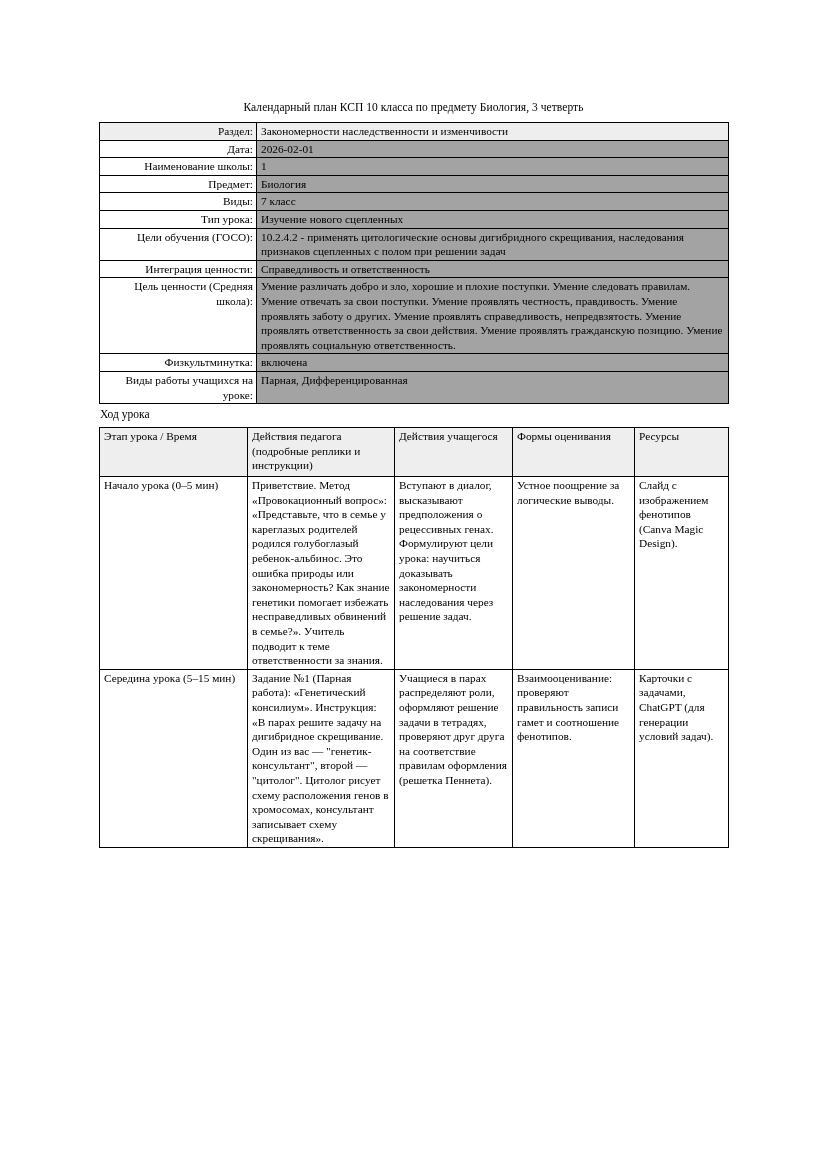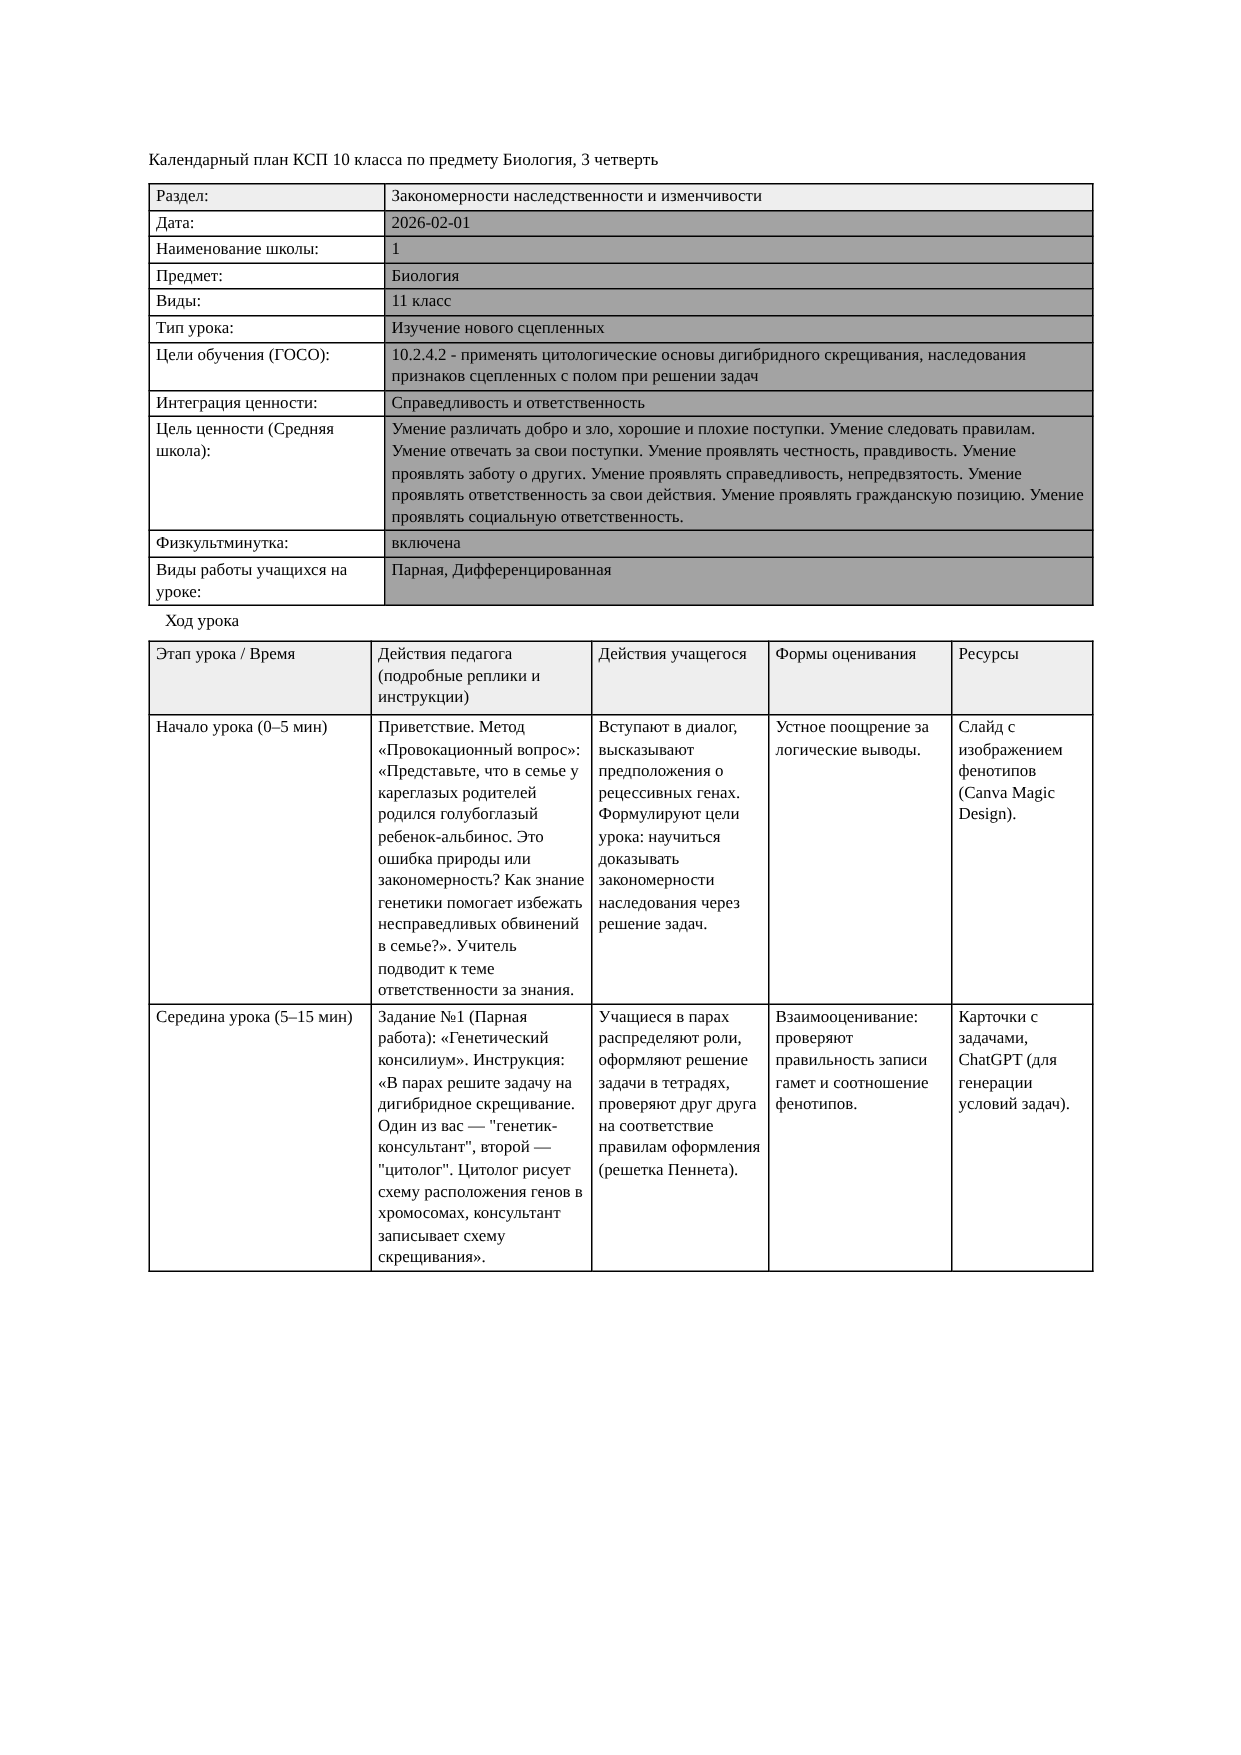--- a/index.html
+++ b/index.html
@@ -21,25 +21,26 @@
     width: 827px;
     height: 1170px;
     box-sizing: border-box;
     padding: 100px 99px 0 99px;
   }
   .doc-title {
     font-size: 11.5px;
     line-height: 15px;
     margin: 0 0 7px 0;
     letter-spacing: 0.05px;
+    text-align: center;
   }
   .section-label {
     font-size: 11.5px;
     line-height: 15px;
-    margin: 3px 0 5px 11px;
+    margin: 3px 0 5px 1px;
   }
   table {
     border-collapse: collapse;
     table-layout: fixed;
     width: 629px;
     font-size: 11.3px;
     line-height: 14.6px;
   }
   table td, table th {
     border: 1px solid #000000;
@@ -50,21 +51,21 @@
     word-wrap: break-word;
     overflow-wrap: break-word;
     hyphens: none;
   }
   
   .info-table col.c-label { width: 157px; }
   .info-table col.c-value { width: 472px; }
   .info-table tr.row-head td {
     background: #eeeeee;
   }
-  .info-table td.label { background: #ffffff; }
+  .info-table td.label { background: #ffffff; text-align: right; }
   .info-table td.value { background: #a3a3a3; }
 
   
   .flow-table col.c1 { width: 148px; }
   .flow-table col.c2 { width: 147px; }
   .flow-table col.c3 { width: 118px; }
   .flow-table col.c4 { width: 122px; }
   .flow-table col.c5 { width: 94px; }
   .flow-table thead td {
     background: #eeeeee;
@@ -98,21 +99,21 @@
         <tr>
           <td class="label">Наименование школы:</td>
           <td class="value">1</td>
         </tr>
         <tr>
           <td class="label">Предмет:</td>
           <td class="value">Биология</td>
         </tr>
         <tr>
           <td class="label">Виды:</td>
-          <td class="value">11 класс</td>
+          <td class="value">7 класс</td>
         </tr>
         <tr>
           <td class="label">Тип урока:</td>
           <td class="value">Изучение нового сцепленных</td>
         </tr>
         <tr>
           <td class="label">Цели обучения (ГОСО):</td>
           <td class="value">10.2.4.2 - применять цитологические основы дигибридного скрещивания, наследования признаков сцепленных с полом при решении задач</td>
         </tr>
         <tr>

